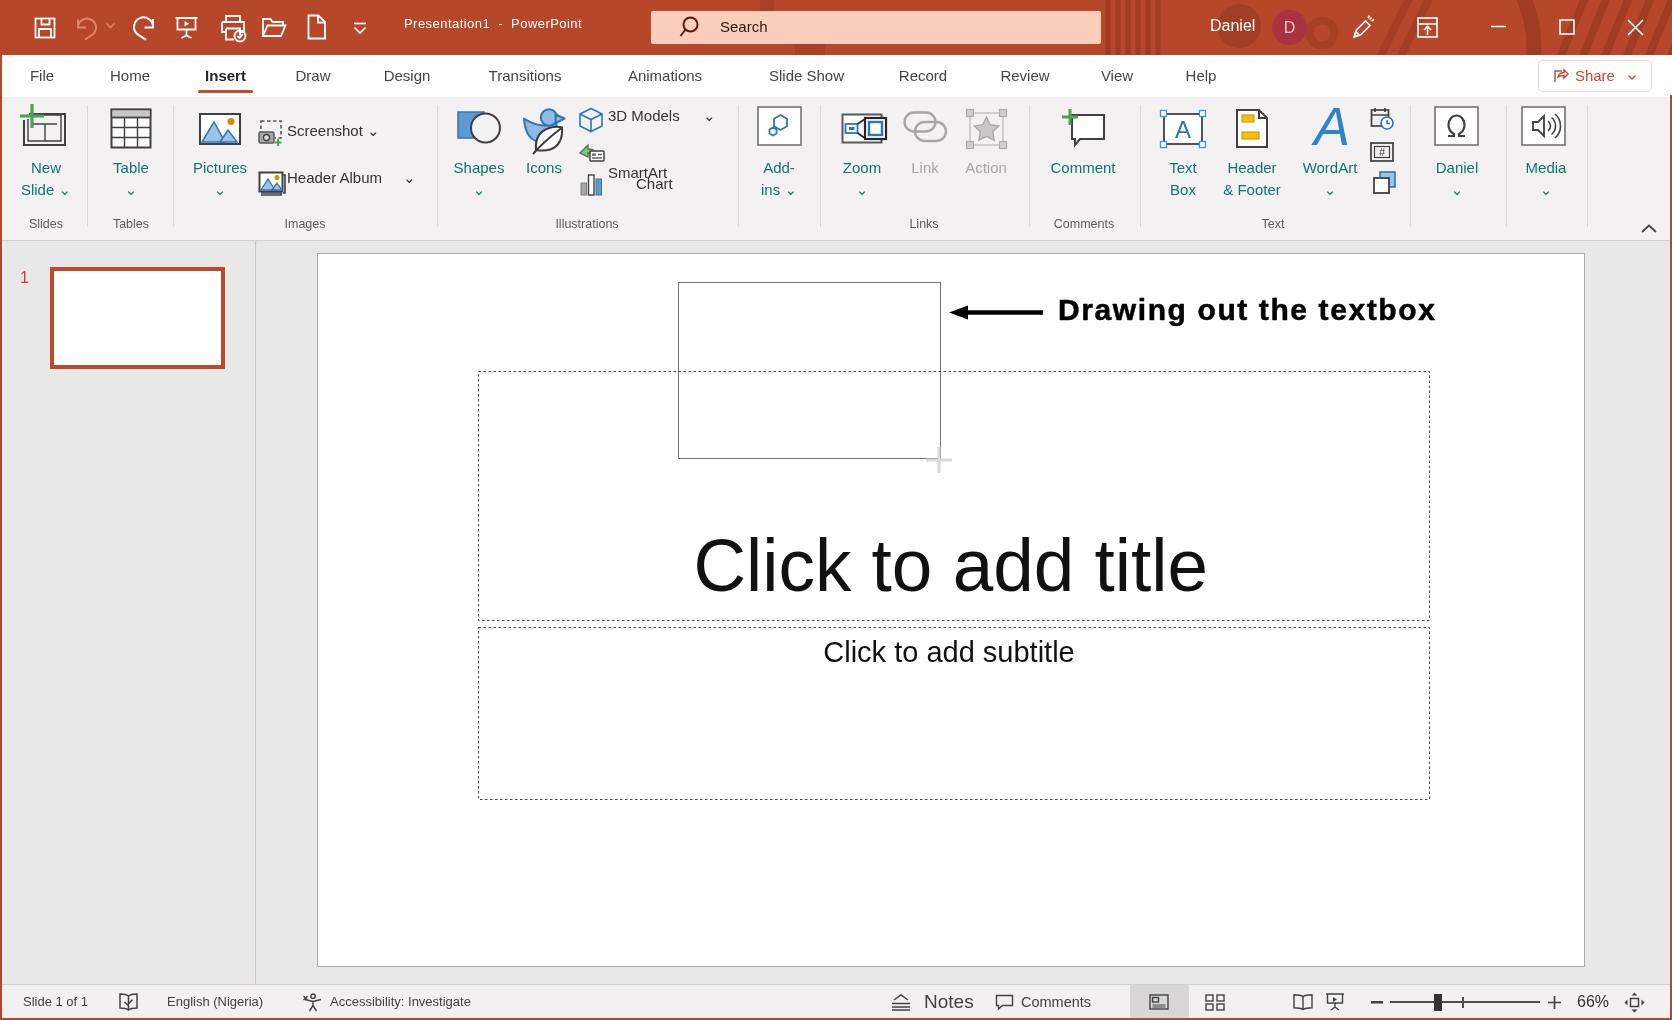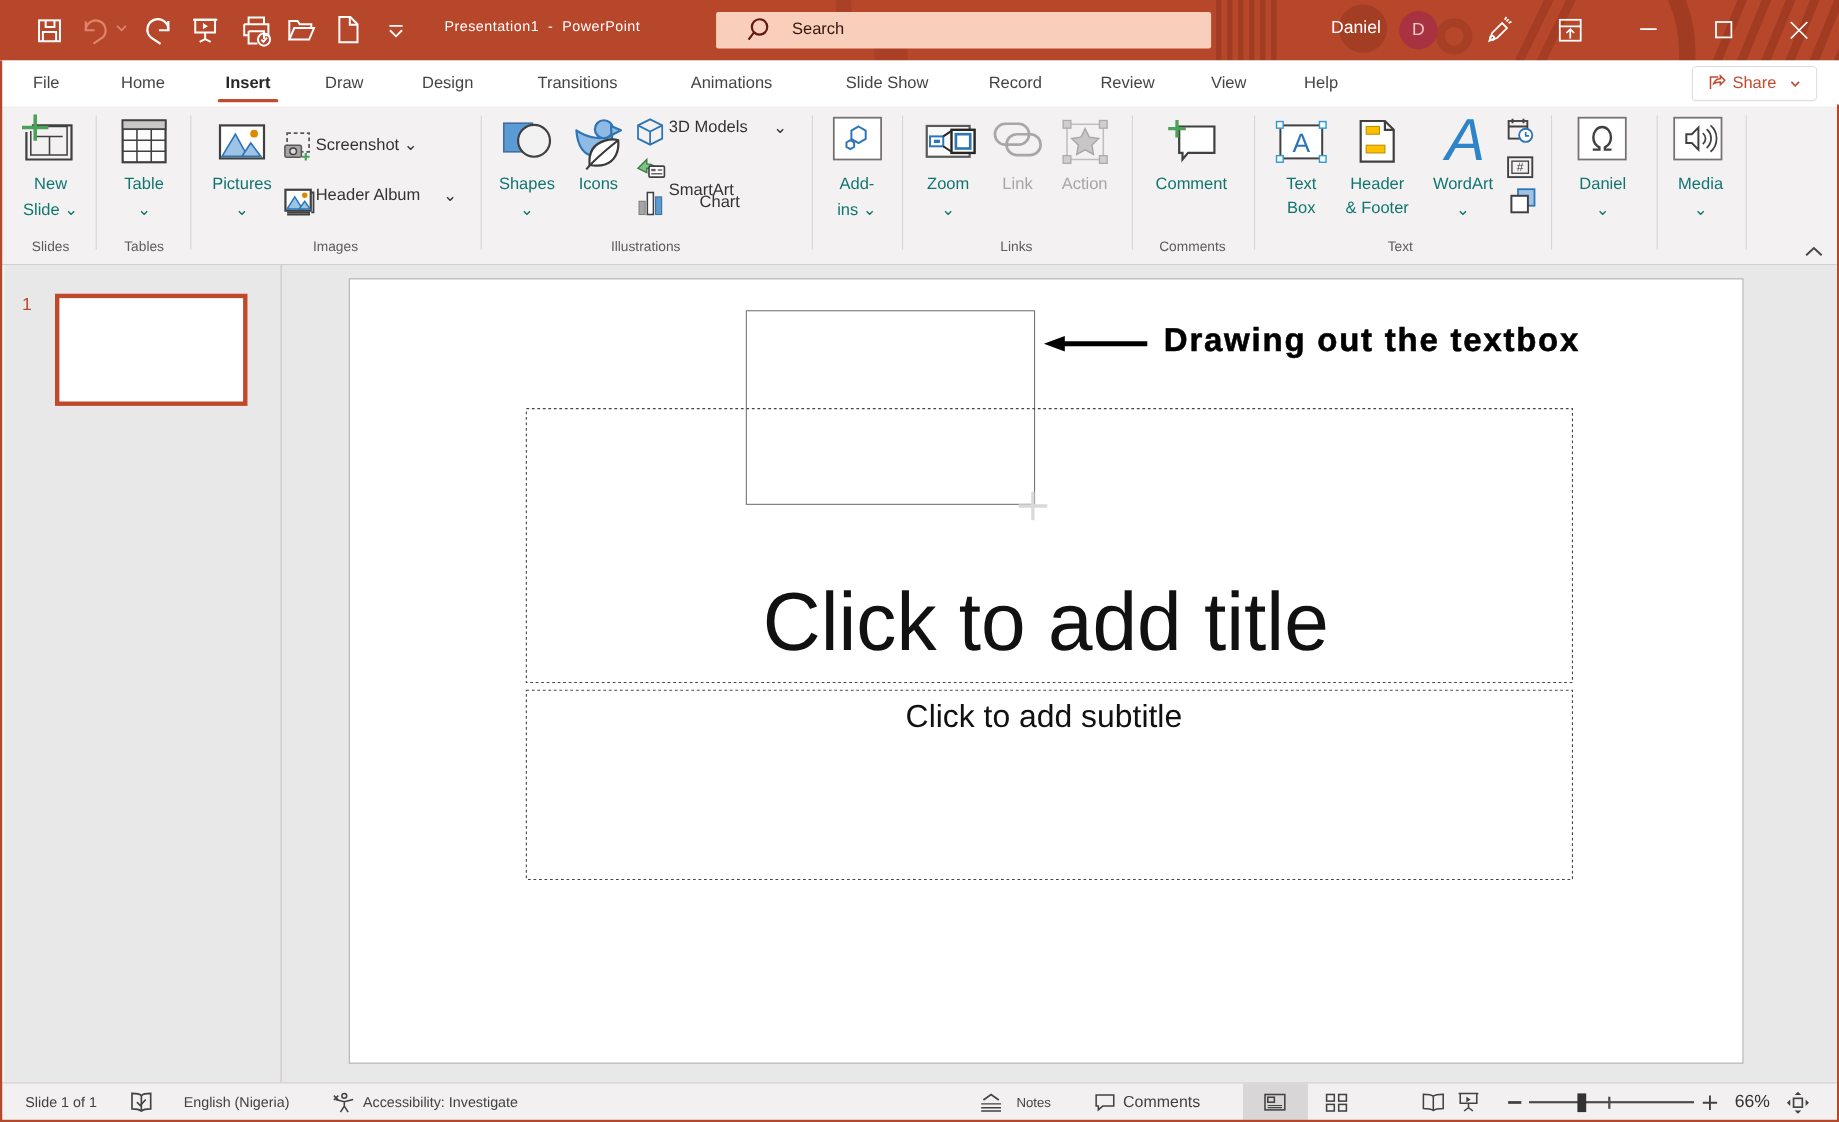--- a/index.html
+++ b/index.html
@@ -438,21 +438,21 @@
     <circle cx="12" cy="3.2" r="2.2"></circle>
     <path d="M4 6.5 l8 2 l8 -2 M12 8.5 v4 M12 12.5 l-3.5 5.5 M12 12.5 l3.5 5.5"></path>
     <path d="M2.5 3 l4 4 M6.5 3 l-4 4"></path>
   </svg>
   <div class="sb" style="left:328px;">Accessibility: Investigate</div>
 
   <svg class="abs" style="left:888px;top:9px;" width="22" height="16" viewBox="0 0 22 16" fill="none" stroke="#424242" stroke-width="1.5">
     <path d="M4 6 l7 -5 l7 5" fill="none"></path>
     <path d="M2 9.5 h18 M2 13 h18 M2 16 h18" stroke-width="1.3"></path>
   </svg>
-  <div class="sb" style="left:922px;font-size:12px;text-align:right;">Notes</div>
+  <div class="sb" style="left:922px;font-size:19px;text-align:right;">Notes</div>
   <svg class="abs" style="left:993px;top:9px;" width="19" height="16" viewBox="0 0 19 16" fill="none" stroke="#424242" stroke-width="1.4">
     <path d="M1.5 1.5 h16 v10 h-10 l-4 3.5 v-3.5 h-2 z"></path>
   </svg>
   <div class="sb" style="left:1019px;font-size:14.5px;">Comments</div>
 
   <div class="abs" style="left:1128px;top:0;width:59px;height:34px;background:#d8d6d6;"></div>
   <svg class="abs" style="left:1147px;top:9px;" width="20" height="16" viewBox="0 0 20 16" fill="none" stroke="#424242" stroke-width="1.4">
     <rect x="1" y="1" width="18" height="14"></rect>
     <rect x="3.5" y="3.5" width="6" height="4.5"></rect>
     <path d="M3.5 11 h13 M3.5 13 h13" stroke-width="1.1"></path>

